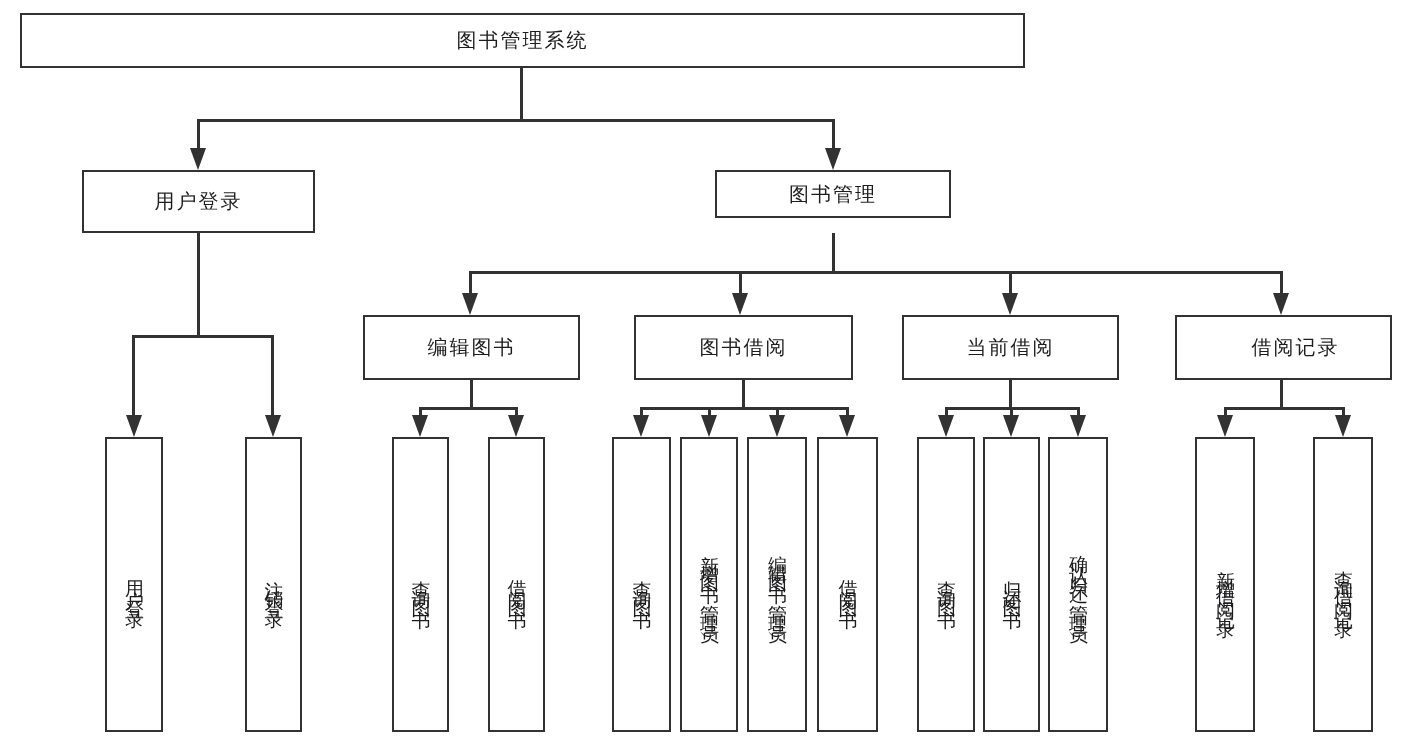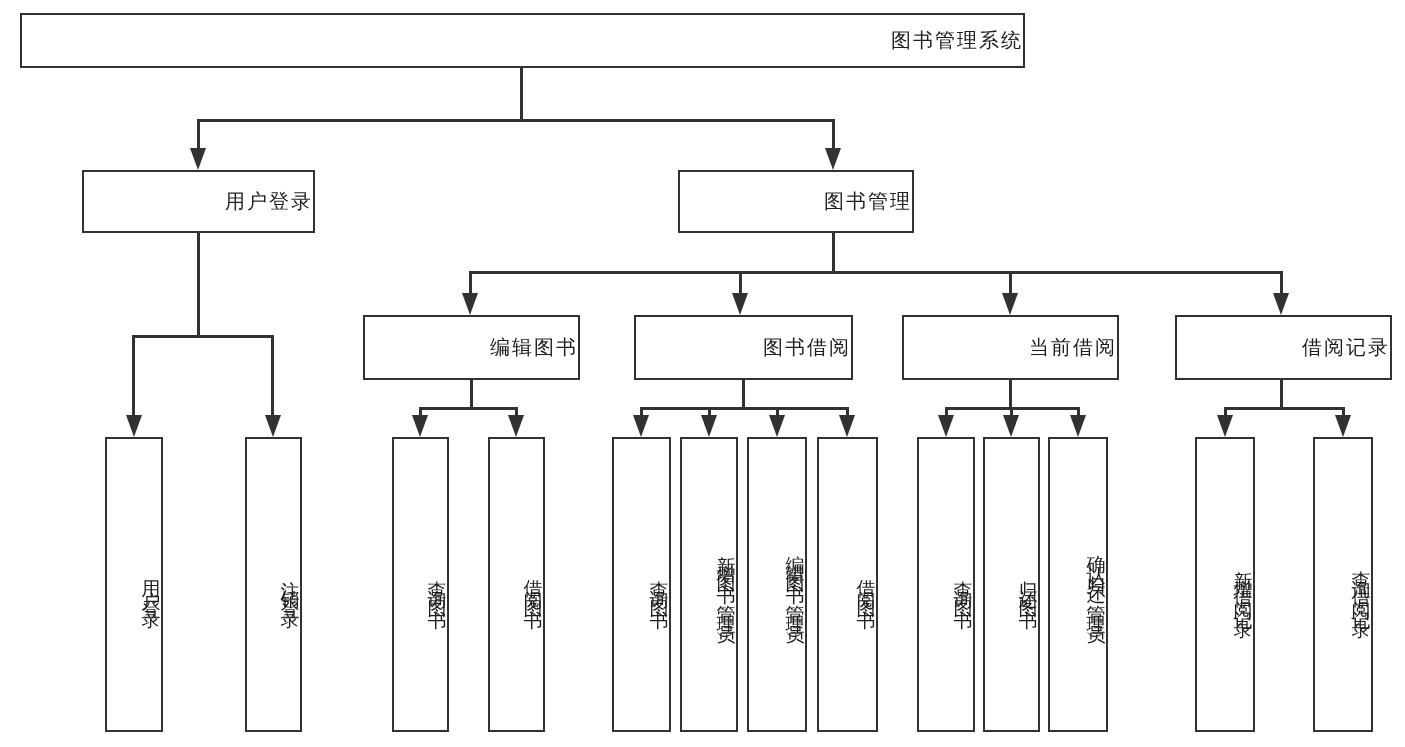--- a/index.html
+++ b/index.html
@@ -11,21 +11,21 @@
     font-family: "Liberation Sans", "DejaVu Sans", sans-serif;
     overflow: hidden;
   }
   .box {
     position: absolute;
     box-sizing: border-box;
     border: 2.5px solid #323232;
     background: #ffffff;
     display: flex;
     align-items: center;
-    justify-content: flex-end;
+    justify-content: center;
     color: #1d1d1f;
   }
   .hbox { font-size: 20px; letter-spacing: 2px; }
   .vbox { font-size: 19px; }
   .vtext {
     writing-mode: vertical-rl;
     text-orientation: mixed;
     letter-spacing: 10px;
     line-height: 1.1;
     color: #1d1d1f;
@@ -60,21 +60,21 @@
   <div class="vline" style="left:520px; top:68px; height:52px;"></div>
   <div class="hline" style="left:197px; top:119px; width:638px;"></div>
   <div class="vline" style="left:197px; top:119px; height:32px;"></div>
   <div class="arrow" style="left:190px; top:148px;"></div>
   <div class="vline" style="left:832px; top:119px; height:32px;"></div>
   <div class="arrow" style="left:825px; top:148px;"></div>
 
   <div class="box hbox" style="left:82px; top:170px; width:233px; height:63px;">
     <span>用户登录</span>
   </div>
-  <div class="box hbox" style="left:678px; top:170px; width:236px; height:63px;">
+  <div class="box hbox" style="left:715px; top:170px; width:236px; height:48px;">
     <span>图书管理</span>
   </div>
 
   <div class="vline" style="left:197px; top:233px; height:104px;"></div>
   <div class="hline" style="left:132px; top:335px; width:142px;"></div>
   <div class="vline" style="left:132px; top:335px; height:83px;"></div>
   <div class="arrow" style="left:126px; top:415px;"></div>
   <div class="vline" style="left:271px; top:335px; height:83px;"></div>
   <div class="arrow" style="left:265px; top:415px;"></div>
 

